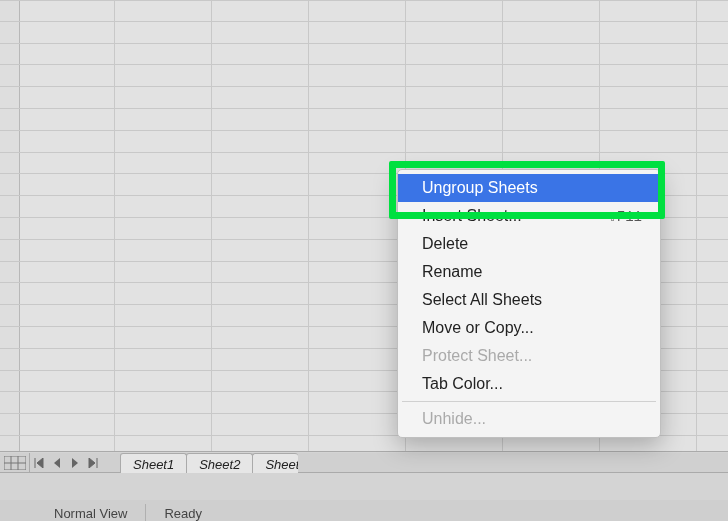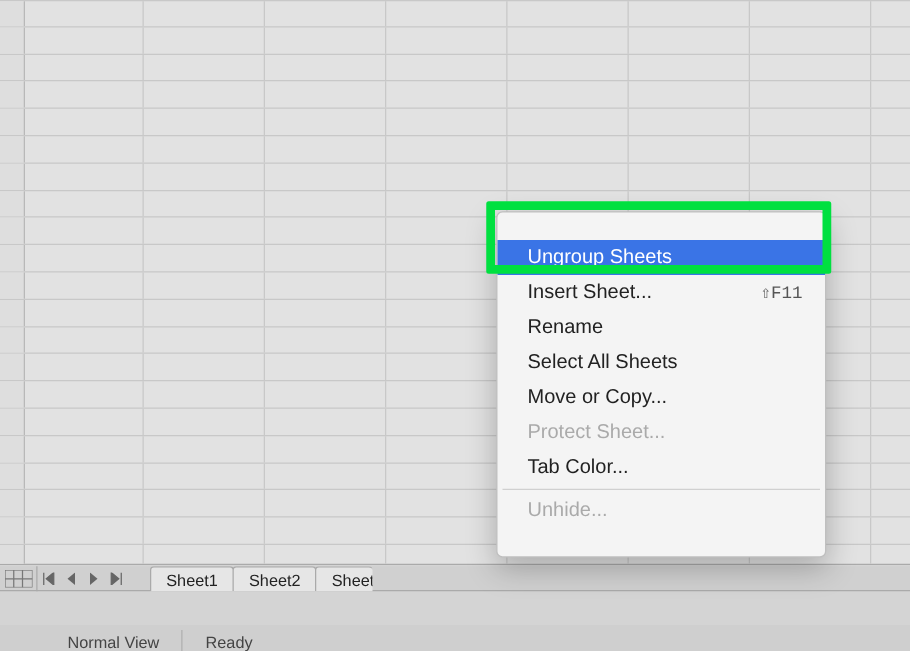--- a/index.html
+++ b/index.html
@@ -76,20 +76,21 @@
     align-items: center;
     justify-content: center;
     color: #555;
   }
   .navsep { width: 10px; }
   .tabs {
     display: flex;
     align-items: center;
     margin-left: 8px;
     height: 20px;
+    font-style: italic;
   }
   .tab {
     padding: 2px 12px 0 12px;
     height: 20px;
     line-height: 18px;
     background: #e6e6e6;
     border: 1px solid #aaa;
     border-bottom: none;
     border-radius: 3px 3px 0 0;
     margin-right: -1px;
@@ -127,21 +128,21 @@
   
   .menu {
     position: absolute;
     left: 397px;
     top: 169px;
     width: 264px;
     background: #f4f4f4;
     border: 1px solid #bfbfbf;
     border-radius: 5px;
     box-shadow: 0 8px 24px rgba(0,0,0,0.25);
-    padding: 22px 0;
+    padding: 4px 0;
     font-size: 16px;
     color: #222;
   }
   .menu .item {
     display: flex;
     align-items: center;
     justify-content: space-between;
     padding: 4px 18px 4px 24px;
     height: 28px;
   }
@@ -457,20 +458,23 @@
 
 <div class="menu">
   <div class="item hl">
     <span>Ungroup Sheets</span>
   </div>
   <div class="item">
     <span>Insert Sheet...</span>
     <span class="shortcut">⇧F11</span>
   </div>
   <div class="item">
+    <span>Delete</span>
+  </div>
+  <div class="item">
     <span>Rename</span>
   </div>
   <div class="item">
     <span>Select All Sheets</span>
   </div>
   <div class="item">
     <span>Move or Copy...</span>
   </div>
   <div class="item dis">
     <span>Protect Sheet...</span>

